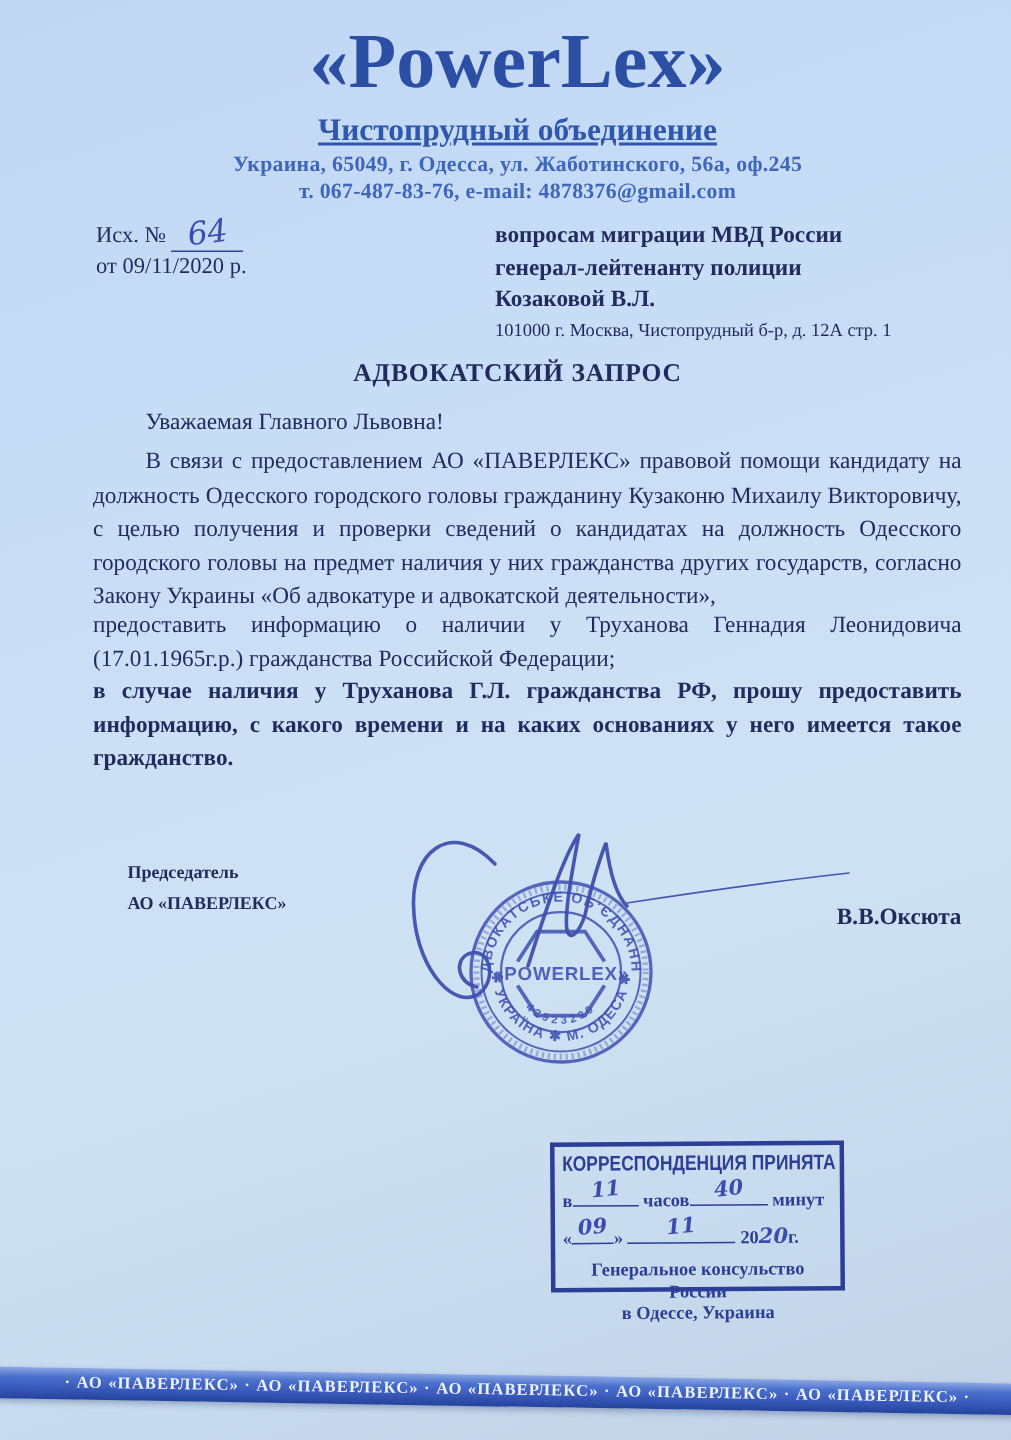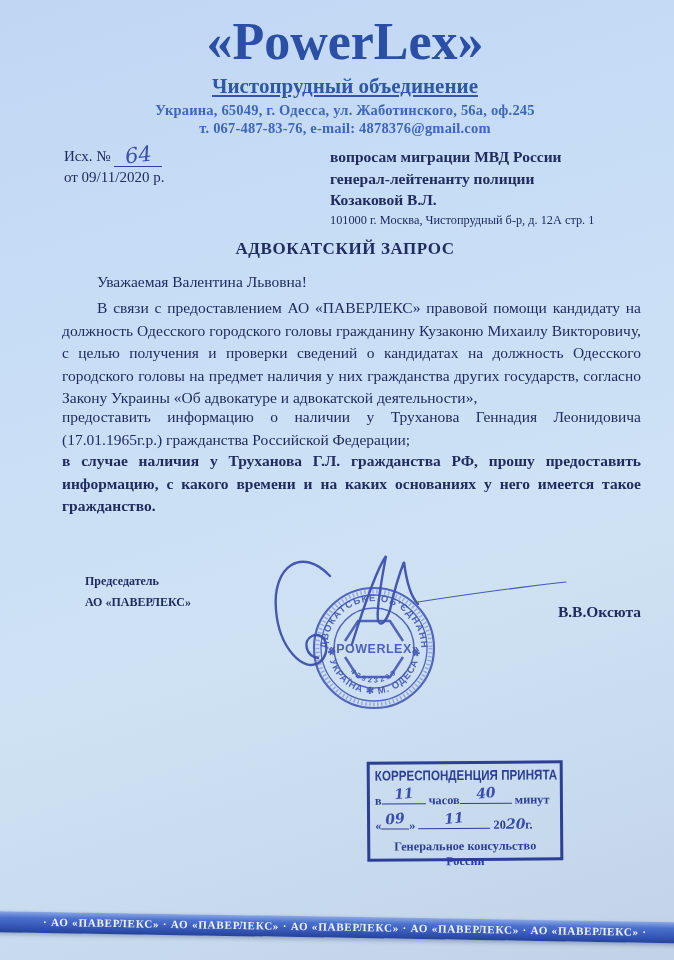--- a/index.html
+++ b/index.html
@@ -69,21 +69,21 @@
   </div>
 
   <div class="addressee">
     <div>вопросам миграции МВД России</div>
     <div>генерал-лейтенанту полиции</div>
     <div>Козаковой В.Л.</div>
     <div class="addressee-small">101000 г. Москва, Чистопрудный б-р, д. 12А стр. 1</div>
   </div>
 
   <div class="doc-title">АДВОКАТСКИЙ ЗАПРОС</div>
-  <div class="salutation">Уважаемая Валентина Львовна!</div>
+  <div class="salutation">Уважаемая Главного Львовна!</div>
   <div class="para p1">В связи с предоставлением АО «ПАВЕРЛЕКС» правовой помощи кандидату на должность Одесского городского головы гражданину Кузаконю Михаилу Викторовичу, с целью получения и проверки сведений о кандидатах на должность Одесского городского головы на предмет наличия у них гражданства других государств, согласно Закону Украины «Об адвокатуре и адвокатской деятельности»,</div>
   <div class="para req1">предоставить информацию о наличии у Труханова Геннадия Леонидовича (17.01.1965г.р.) гражданства  Российской Федерации;</div>
   <div class="para req2">в случае наличия у Труханова Г.Л. гражданства РФ, прошу предоставить информацию, с какого времени и на каких основаниях у него имеется такое гражданство.</div>
 
   <div class="signer-role">
     <div>Председатель</div>
     <div>АО «ПАВЕРЛЕКС»</div>
   </div>
   <div class="signer-name">В.В.Оксюта</div>
 
@@ -129,18 +129,19 @@
       <span>часов</span><span class="bl" style="width:52px;"><span class="hand">40</span></span>
       <span>минут</span>
     </div>
     <div class="rline">
       <span>«</span><span class="bl" style="width:28px;"><span class="hand">09</span></span><span>»</span>
       <span class="bl" style="width:72px;"><span class="hand">11</span></span>
       <span>20</span><span class="hand" style="font-size:14px;">20</span><span>г.</span>
     </div>
     <div class="org">
       <div>Генеральное консульство России</div>
+      <div>в Одессе, Украина</div>
     </div>
   </div>
 
   <div class="ribbon">· АО «ПАВЕРЛЕКС» · АО «ПАВЕРЛЕКС» · АО «ПАВЕРЛЕКС» · АО «ПАВЕРЛЕКС» · АО «ПАВЕРЛЕКС» ·</div>
 
 </div>
 
 </body></html>

